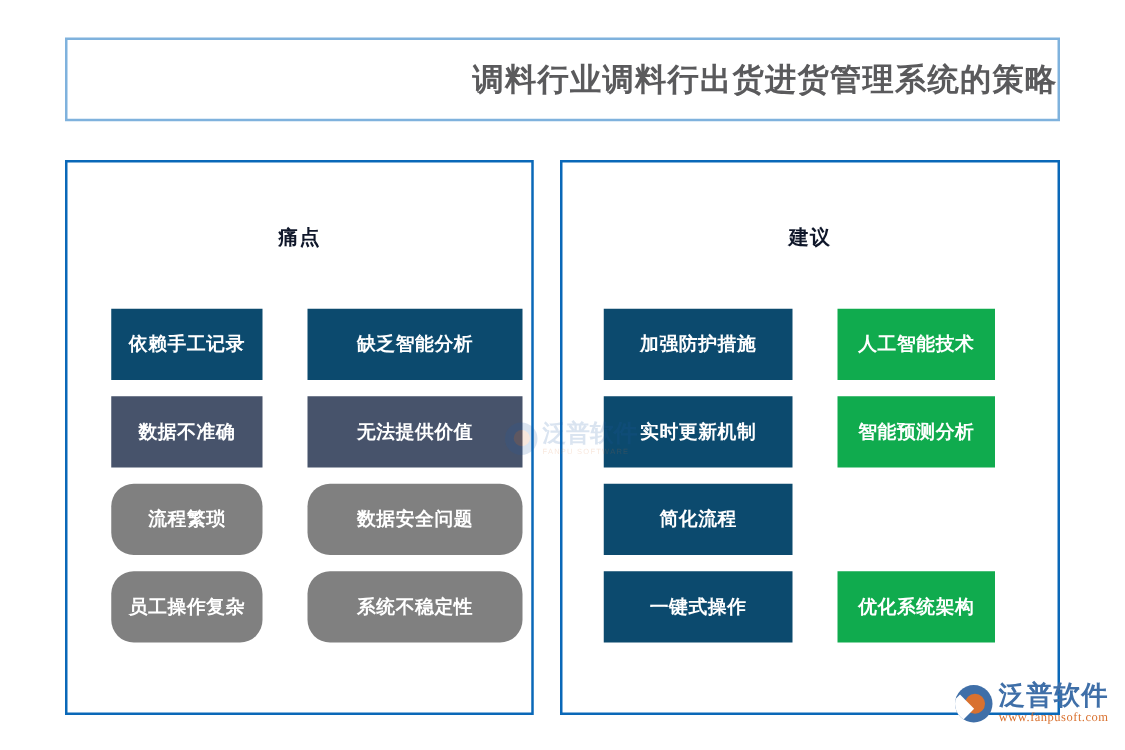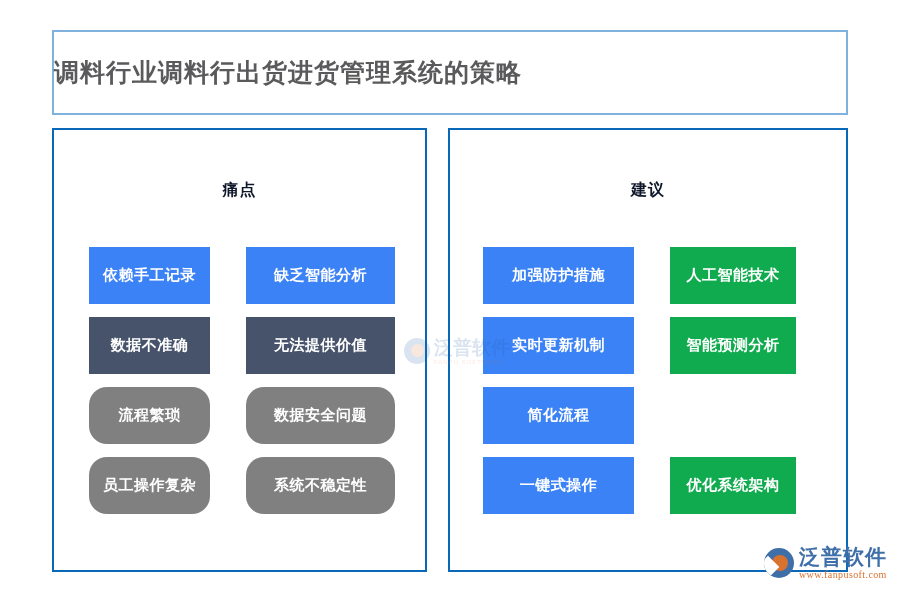--- a/index.html
+++ b/index.html
@@ -23,26 +23,26 @@
     height: 600px;
     background: #ffffff;
   }
 
   
   .title-box {
     position: absolute;
     left: 52px;
     top: 30px;
     width: 796px;
-    height: 85px;
+    height: 67px;
     border: 2px solid #7fb2dd;
     box-sizing: border-box;
     display: flex;
     align-items: center;
-    justify-content: flex-start;
+    justify-content: flex-end;
     background: #ffffff;
   }
   .title-text {
     font-size: 25px;
     font-weight: bold;
     color: #5a5a5c;
     letter-spacing: 1px;
     white-space: nowrap;
   }
 
@@ -83,28 +83,28 @@
     display: flex;
     align-items: center;
     justify-content: center;
     color: #ffffff;
     font-weight: bold;
     font-size: 15px;
     letter-spacing: 0.5px;
     white-space: nowrap;
     box-sizing: border-box;
   }
-  .c-blue   { background: #3b82f6; font-family: Liberation Serif, serif; }
+  .c-blue   { background: #0c4a6e; font-family: Liberation Serif, serif; }
   .c-slate  { background: #47536b; }
   .c-gray   { background: #808080; border-radius: 18px; }
   .c-green  { background: #10ab4e; }
 
   
   .lt-c1 { left: 89px;  width: 121px; }
-  .lt-c2 { left: 246px; width: 149px; }
+  .lt-c2 { left: 246px; width: 172px; }
   .rt-c1 { left: 483px; width: 151px; }
   .rt-c2 { left: 670px; width: 126px; }
 
   .r1 { top: 247px; height: 57px; }
   .r2 { top: 317px; height: 57px; }
   .r3 { top: 387px; height: 57px; }
   .r4 { top: 457px; height: 57px; }
 
   
   .wm-center {

